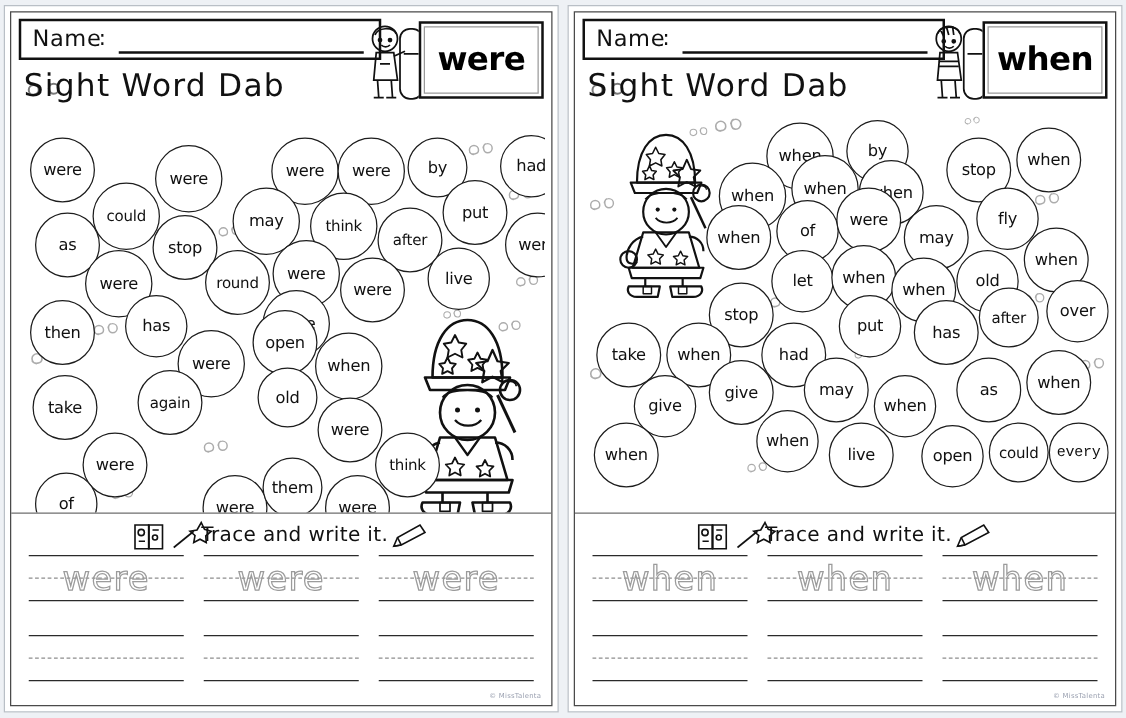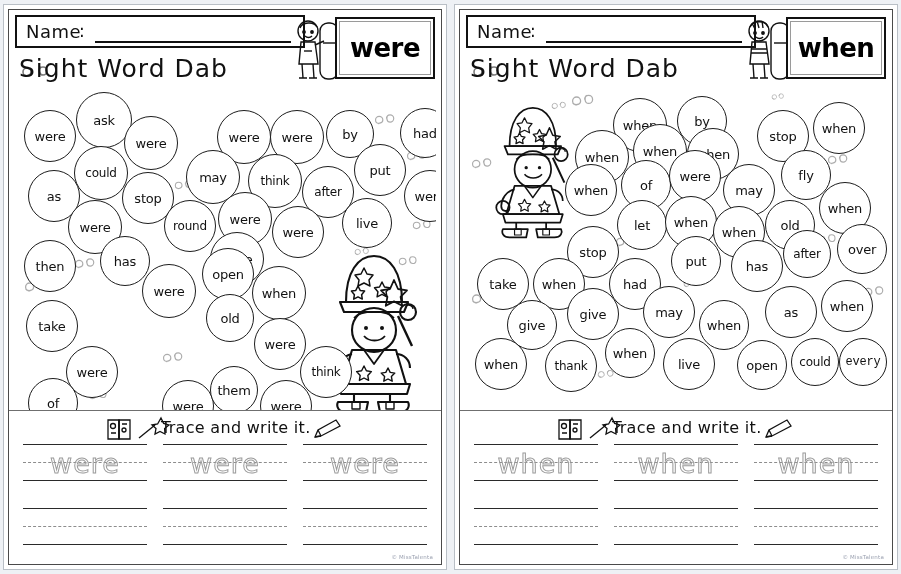--- a/index.html
+++ b/index.html
@@ -282,23 +282,20 @@
           </svg>
           <svg class="swirl" viewBox="0 0 30 22" width="16" height="12" style="left: 304px; top: 262px;">
             <g fill="none" stroke="#7a7a7a" stroke-width="1.6">
               <path d="M7 16a5 5 0 1 1 5-5c0 5-8 6-10 2"></path>
               <path d="M17 9a5 5 0 1 1 5 5c-5 0-6-8-2-10"></path>
             </g>
           </svg>
           <div class="bub" style="left: 10px; top: 22px; width: 52px; height: 52px;">
             <span>were</span>
           </div>
-          <div class="bub" style="left: 62px; top: 4px; width: 56px; height: 56px;">
-            <span>ask</span>
-          </div>
           <div class="bub" style="left: 110px; top: 28px; width: 54px; height: 54px;">
             <span>were</span>
           </div>
           <div class="bub" style="left: 203px; top: 22px; width: 54px; height: 54px;">
             <span>were</span>
           </div>
           <div class="bub" style="left: 256px; top: 22px; width: 54px; height: 54px;">
             <span>were</span>
           </div>
           <div class="bub" style="left: 312px; top: 22px; width: 48px; height: 48px;">
@@ -356,20 +353,23 @@
             <span>were</span>
           </div>
           <div class="bub" style="left: 188px; top: 160px; width: 52px; height: 52px;">
             <span>open</span>
           </div>
           <div class="bub" style="left: 128px; top: 176px; width: 54px; height: 54px;">
             <span>were</span>
           </div>
           <div class="bub" style="left: 238px; top: 178px; width: 54px; height: 54px;">
             <span>when</span>
+          </div>
+          <div class="bub" style="left: 96px; top: 208px; width: 52px; height: 52px;">
+            <span style="font-size: 12px;">again</span>
           </div>
           <div class="bub" style="left: 192px; top: 206px; width: 48px; height: 48px;">
             <span>old</span>
           </div>
           <div class="bub" style="left: 240px; top: 230px; width: 52px; height: 52px;">
             <span>were</span>
           </div>
           <div class="bub" style="left: 12px; top: 212px; width: 52px; height: 52px;">
             <span>take</span>
           </div>
@@ -695,23 +695,20 @@
           </div>
           <div class="bub" style="left: 300px; top: 198px; width: 52px; height: 52px;">
             <span>as</span>
           </div>
           <div class="bub" style="left: 356px; top: 192px; width: 52px; height: 52px;">
             <span>when</span>
           </div>
           <div class="bub" style="left: 10px; top: 250px; width: 52px; height: 52px;">
             <span>when</span>
           </div>
-          <div class="bub" style="left: 80px; top: 252px; width: 52px; height: 52px;">
-            <span style="font-size: 12px;">thank</span>
-          </div>
           <div class="bub" style="left: 140px; top: 240px; width: 50px; height: 50px;">
             <span>when</span>
           </div>
           <div class="bub" style="left: 198px; top: 250px; width: 52px; height: 52px;">
             <span>live</span>
           </div>
           <div class="bub" style="left: 272px; top: 252px; width: 50px; height: 50px;">
             <span>open</span>
           </div>
           <div class="bub" style="left: 326px; top: 250px; width: 48px; height: 48px;">

